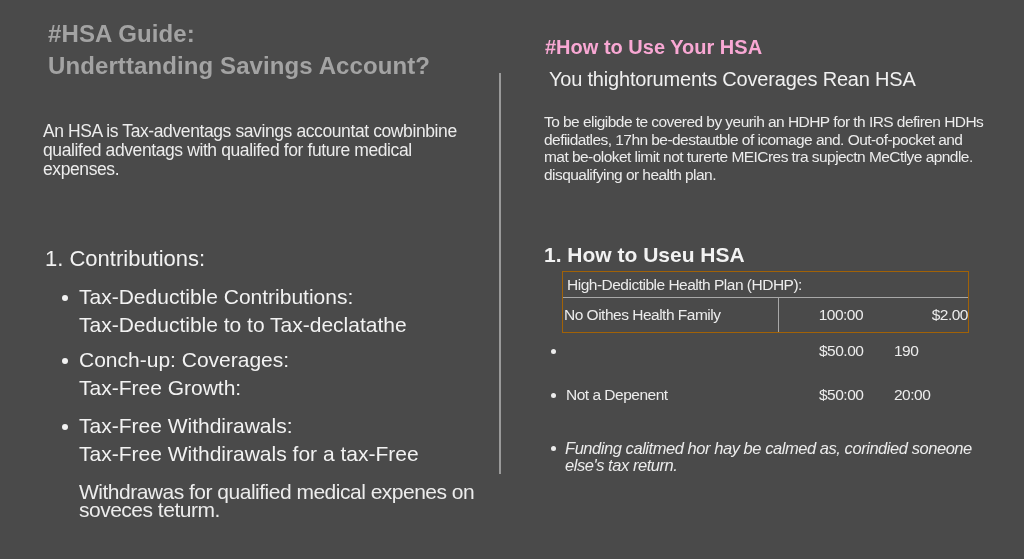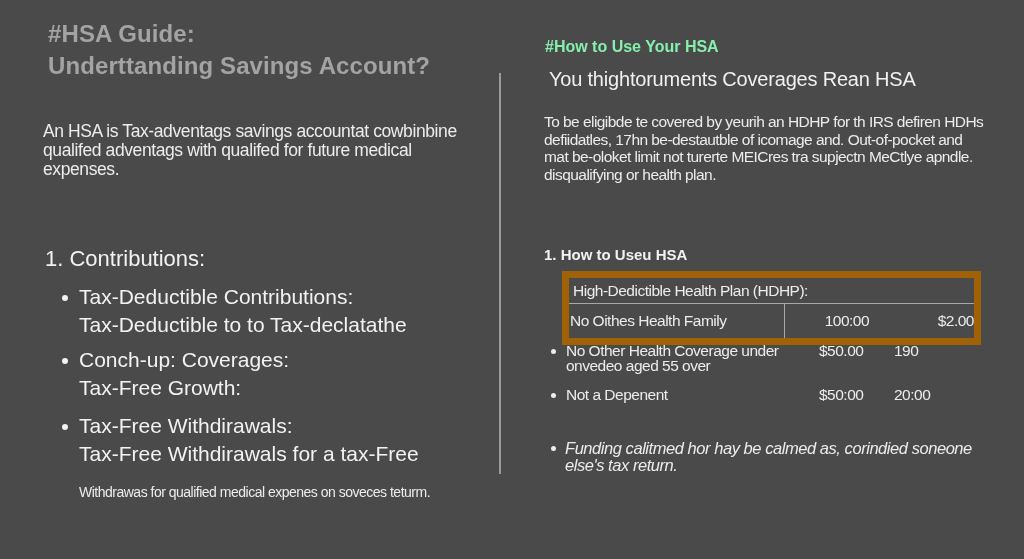--- a/index.html
+++ b/index.html
@@ -44,61 +44,61 @@
     }
     .l-item .bullet {
       position: absolute;
       left: 0; top: 12px;
       width: 6px; height: 6px; border-radius: 50%;
       background: #f2f2f2;
     }
     .l-item .txt { margin-left: 17px; display: block; }
     .l-note {
       left: 79px; top: 483px;
-      font-size: 14px; line-height: 18px;
+      font-size: 21px; line-height: 18px;
       color: #ececec;
       letter-spacing: -0.5px;
       width: 400px;
     }
 
     
     .divider {
       left: 499px; top: 73px;
       width: 2px; height: 401px;
       background: #9a9a9a;
     }
 
     
     .r-title {
       left: 545px; top: 32px;
-      font-size: 16px; font-weight: bold; line-height: 30px;
-      color: #86efac;
+      font-size: 20px; font-weight: bold; line-height: 30px;
+      color: #f9a8d4;
     }
     .r-subtitle {
       left: 549px; top: 66px;
       font-size: 20px; line-height: 26px;
       color: #f0f0f0;
       letter-spacing: -0.2px;
     }
     .r-para {
       left: 544px; top: 113px;
       font-size: 15.5px; line-height: 17.5px;
       color: #ececec;
       letter-spacing: -0.55px;
       width: 440px;
     }
     .r-section {
       left: 544px; top: 241px;
-      font-size: 15px; font-weight: bold; line-height: 28px;
+      font-size: 21px; font-weight: bold; line-height: 28px;
       color: #f2f2f2;
     }
     .r-table {
       left: 562px; top: 271px;
       width: 405px;
-      border: 7px solid #a16207;
+      border: 1px solid #a16207;
       border-collapse: collapse;
       font-size: 15.5px;
       color: #ececec;
       letter-spacing: -0.5px;
     }
     .r-table .hdr {
       height: 25px;
       border-bottom: 1px solid #a8a8a8;
       display: flex; align-items: center;
       padding-left: 4px;
@@ -205,21 +205,20 @@
   <div class="hdr">High-Dedictible Health Plan (HDHP):</div>
   <div class="row">
     <div class="cell-name">No Oithes Health Family</div>
     <div class="cell-v1">100:00</div>
     <div class="cell-v2">$2.00</div>
   </div>
 </div>
 
 <div class="abs r-bullet-row" style="top:343px; height:34px;">
   <span class="dot"></span>
-  <span class="name">No Other Health Coverage under onvedeo aged 55 over</span>
   <span class="v1">$50.00</span>
   <span class="v2">190</span>
 </div>
 
 <div class="abs r-bullet-row" style="top:387px; height:18px;">
   <span class="dot"></span>
   <span class="name">Not a Depenent</span>
   <span class="v1">$50:00</span>
   <span class="v2">20:00</span>
 </div>

